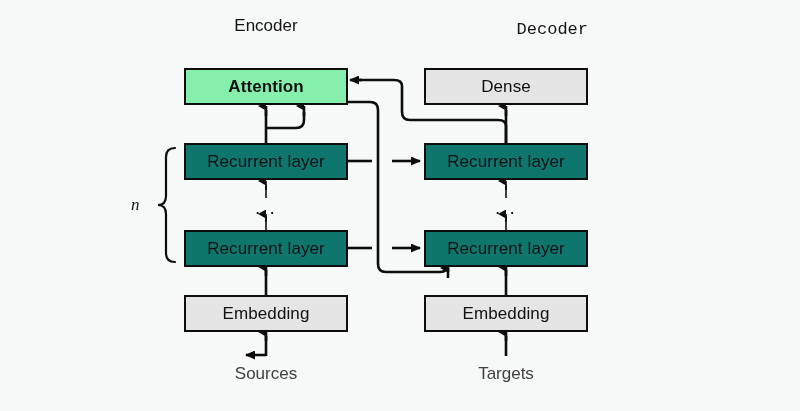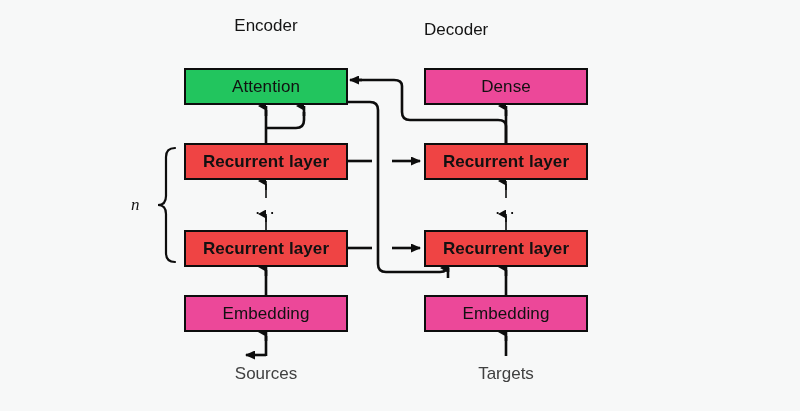--- a/index.html
+++ b/index.html
@@ -30,23 +30,23 @@
     border: 2px solid #0d0d0d;
     display: flex;
     align-items: center;
     justify-content: center;
     font-size: 17px;
     color: #111111;
     letter-spacing: 0.1px;
     white-space: nowrap;
     z-index: 2;
   }
-  .node.plain   { background: #ec4899; }
-  .node.blue    { background: #22c55e; }
-  .node.lblue   { background: #ef4444; font-weight: bold; }
+  .node.plain   { background: #e5e5e5; }
+  .node.blue    { background: #86efac; font-weight: bold; }
+  .node.lblue   { background: #0f766e; }
 
   .caption {
     position: absolute;
     font-size: 17px;
     color: #141414;
     white-space: nowrap;
     z-index: 2;
   }
   .io-label {
     position: absolute;
@@ -133,21 +133,21 @@
     <path d="M506,190 L506,181" stroke="#0d0d0d" stroke-width="1.6" fill="none" marker-end="url(#arrowUp)"></path>
 
     <path d="M506,143 L506,110" stroke="#0d0d0d" stroke-width="2.6" fill="none"></path>
     <path d="M506,116 L506,106" stroke="#0d0d0d" stroke-width="2.6" fill="none" marker-end="url(#arrowUp)"></path>
 
     <path d="M175,148 Q166,148 166,157 L166,196 Q166,205 158,205
              Q166,205 166,214 L166,253 Q166,262 175,262" stroke="#0d0d0d" stroke-width="2.2" fill="none" stroke-linecap="round"></path>
   </svg>
 
   <div class="caption" style="left:184px; top:16px; width:164px; text-align:center;">Encoder</div>
-  <div class="caption" style="left:424px; top:20px; width:164px; text-align:left;">Decoder</div>
+  <div class="caption" style="left:424px; top:20px; width:164px; text-align:right;font-family:Liberation Mono, monospace;">Decoder</div>
 
   <div class="node blue" style="left:184px; top:68px; width:164px; height:37px;">Attention</div>
 
   <div class="node lblue" style="left:184px; top:143px; width:164px; height:37px;">Recurrent layer</div>
 
   <div class="ellipsis" style="left:255px; top:198px;">...</div>
 
   <div class="node lblue" style="left:184px; top:230px; width:164px; height:37px;">Recurrent layer</div>
 
   <div class="node plain" style="left:184px; top:295px; width:164px; height:37px;">Embedding</div>

